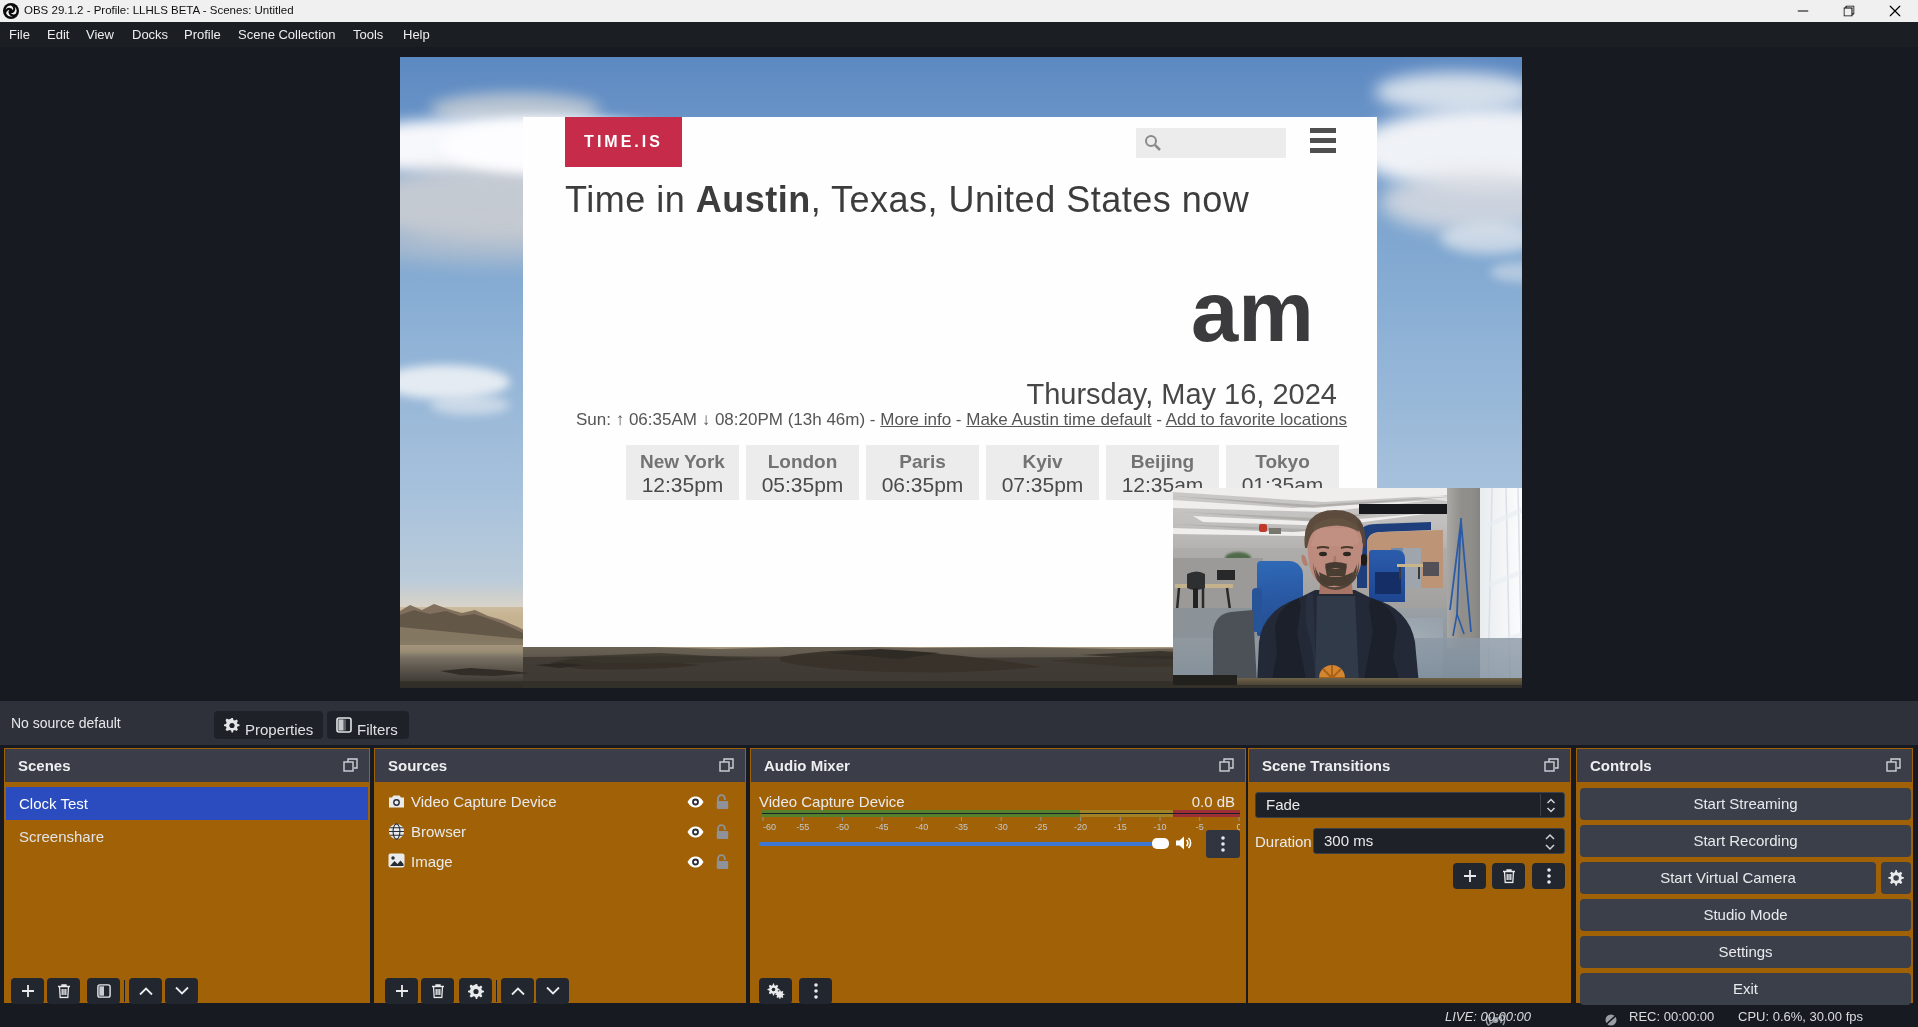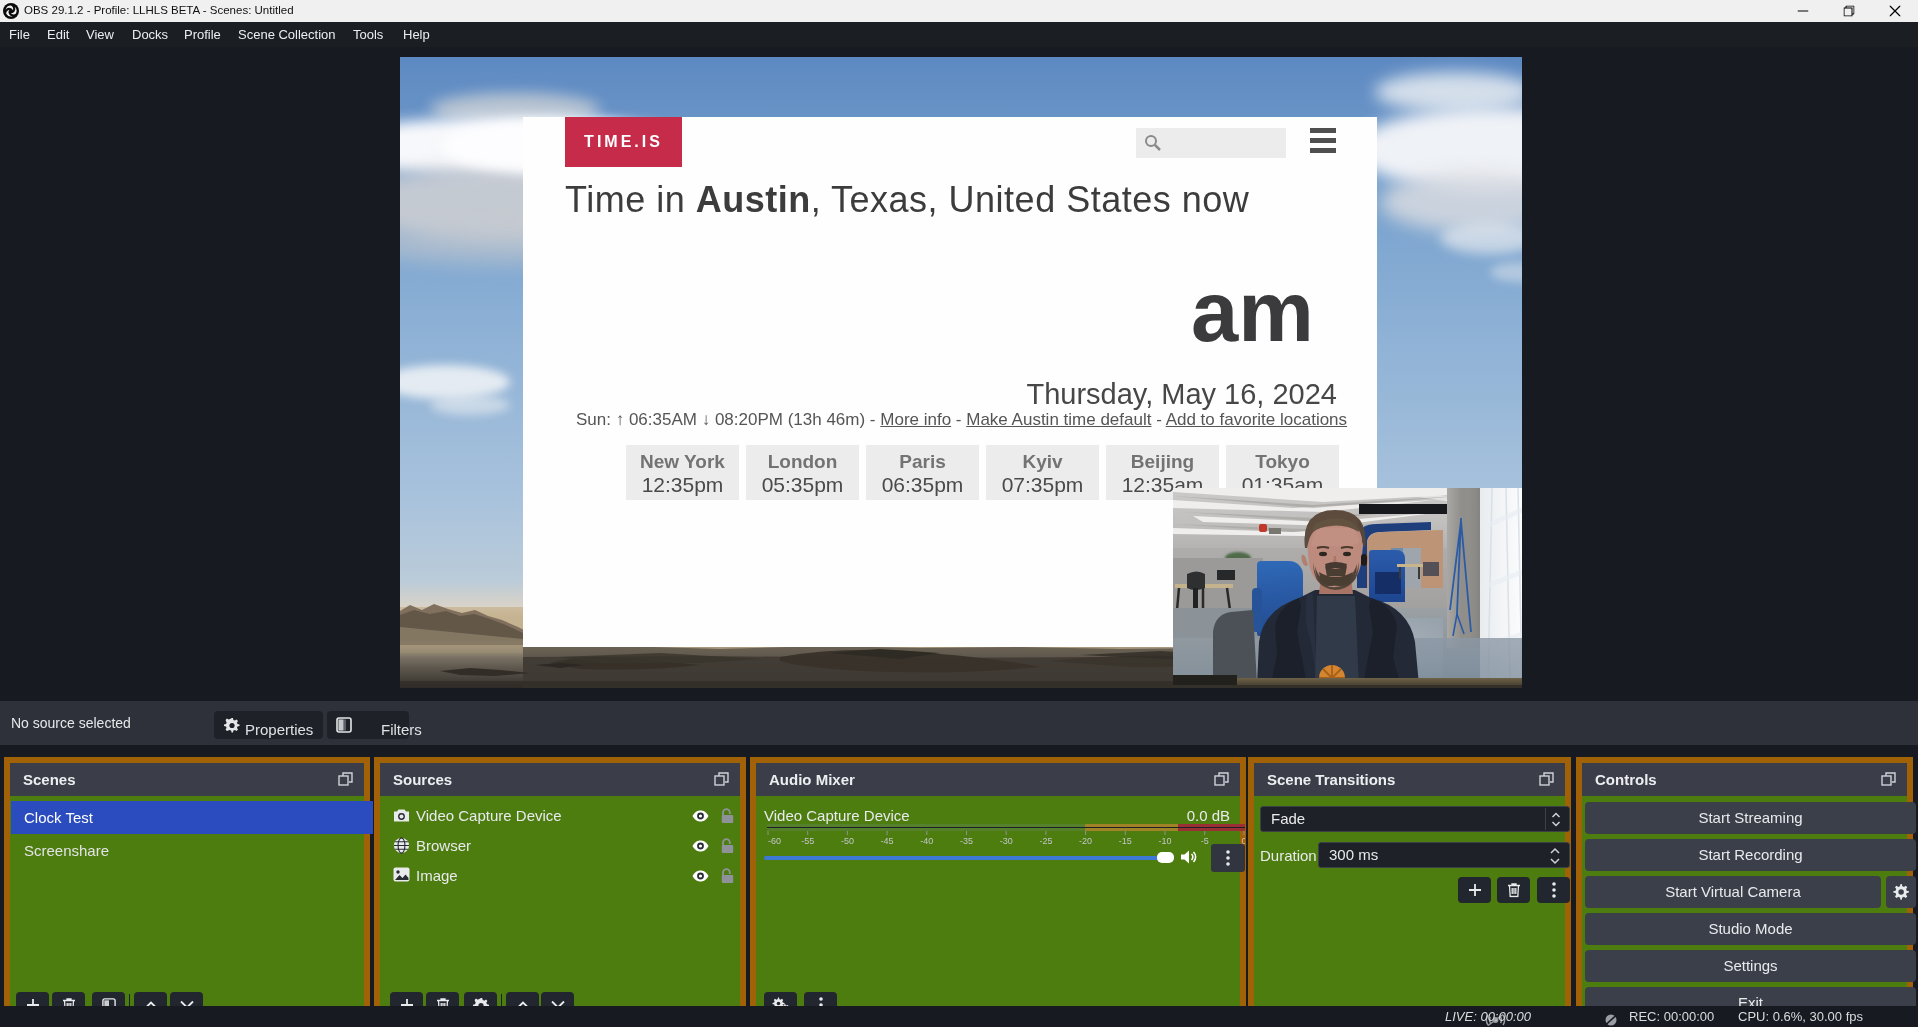--- a/index.html
+++ b/index.html
@@ -45,21 +45,21 @@
 
 
 #webcam { position:absolute; left:773px; top:431px; width:349px; height:197px; background:#9a9a98; overflow:hidden; }
 
 
 #srctoolbar { left:0; top:701px; width:1918px; height:44px; background:#2e313a; color:#e6e8ea; }
 .tbtn { position:absolute; top:10px; height:28px; background:#1e2127; border-radius:4px; color:#dfe1e4; font-size:15px; line-height:28px; white-space:nowrap; }
 
 
 #docks { left:0; top:745px; width:1918px; height:261px; background:#171a21; }
-.panel { position:absolute; top:12px; height:255px; background:#4d7c0f; border:6px solid #a16207; }
+.panel { position:absolute; top:3px; height:255px; background:#a16207; border:1px solid #a16207; }
 .phead { position:absolute; left:0; top:0; right:0; height:33px; background:#3b3e48; color:#eceef0; font-weight:bold; font-size:15px; line-height:33px; padding-left:13px; }
 .popicon { position:absolute; right:10px; top:8px; width:16px; height:16px; }
 .pbtn { position:absolute; width:33px; height:26px; background:#22262e; border-radius:4px; color:#e8eaec; }
 .pbtn svg { position:absolute; left:50%; top:50%; transform:translate(-50%,-50%); }
 
 
 #statusbar { left:0; top:1006px; width:1918px; height:21px; background:#171a20; color:#d9dbdd; font-size:13px; }
 </style>
 </head>
 <body>
@@ -314,35 +314,35 @@
           <rect x="148" y="52" width="6" height="12" rx="3" fill="#1c1c1c"></rect>
         </svg>
 
         <div class="abs" style="left:0;top:190px;width:349px;height:7px;background:linear-gradient(180deg,#6e6248,#4a4233)"></div>
         <div class="abs" style="left:0;top:187px;width:64px;height:10px;background:#23211d"></div>
       </div>
     </div>
   </div>
 
   <div id="srctoolbar" class="abs">
-    <span style="position:absolute;left:11px;top:14px;font-size:14px;">No source selected</span>
+    <span style="position:absolute;left:11px;top:14px;font-size:14px;">No source default</span>
     <div class="tbtn" style="left:214px;width:109px;">
       <svg style="position:absolute;left:10px;top:6px" width="16" height="16" viewBox="0 0 16 16">
           <path d="M8 1 L9.2 1 L9.7 3.1 a5 5 0 0 1 1.5 0.6 L13 2.6 L14.4 4 L13.3 5.8 a5 5 0 0 1 0.6 1.5 L16 7.8 L16 9.2 L13.9 9.7 a5 5 0 0 1 -0.6 1.5 L14.4 13 L13 14.4 L11.2 13.3 a5 5 0 0 1 -1.5 0.6 L9.2 16 L7.8 16 L7.3 13.9 a5 5 0 0 1 -1.5 -0.6 L3 14.4 L1.6 13 L2.7 11.2 a5 5 0 0 1 -0.6 -1.5 L0 9.2 L0 7.8 L2.1 7.3 a5 5 0 0 1 0.6 -1.5 L1.6 3 L3 1.6 L4.8 2.7 a5 5 0 0 1 1.5 -0.6 Z" fill="#e4e6e8" transform="translate(0,0) scale(0.97)"></path>
           <circle cx="8" cy="8.5" r="2.6" fill="#1e2127"></circle>
         </svg>
       <span style="position:absolute;left:31px;top:5px;">Properties</span>
     </div>
     <div class="tbtn" style="left:327px;width:82px;">
       <svg style="position:absolute;left:9px;top:6px" width="16" height="16" viewBox="0 0 16 16">
           <rect x="1" y="1" width="14" height="14" rx="2" fill="none" stroke="#e4e6e8" stroke-width="1.6"></rect>
           <rect x="2.4" y="2.4" width="5.2" height="11.2" fill="#e4e6e8" opacity="0.85"></rect>
           <rect x="8" y="2.4" width="2" height="11.2" fill="#9aa0a6" opacity="0.5"></rect>
         </svg>
-      <span style="position:absolute;left:30px;top:5px;margin-left:24px;">Filters</span>
+      <span style="position:absolute;left:30px;top:5px;">Filters</span>
     </div>
   </div>
 
   <div id="docks" class="abs">
 
     <div class="panel" style="left:4px;width:366px;">
       <div class="phead">Scenes<svg class="popicon" viewBox="0 0 16 16">
             <rect x="1" y="5" width="9" height="9" fill="none" stroke="#cfd2d6" stroke-width="1.4"></rect>
             <path d="M5 5 v-3 h9 v9 h-3" fill="none" stroke="#cfd2d6" stroke-width="1.4"></path>
           </svg></div>

